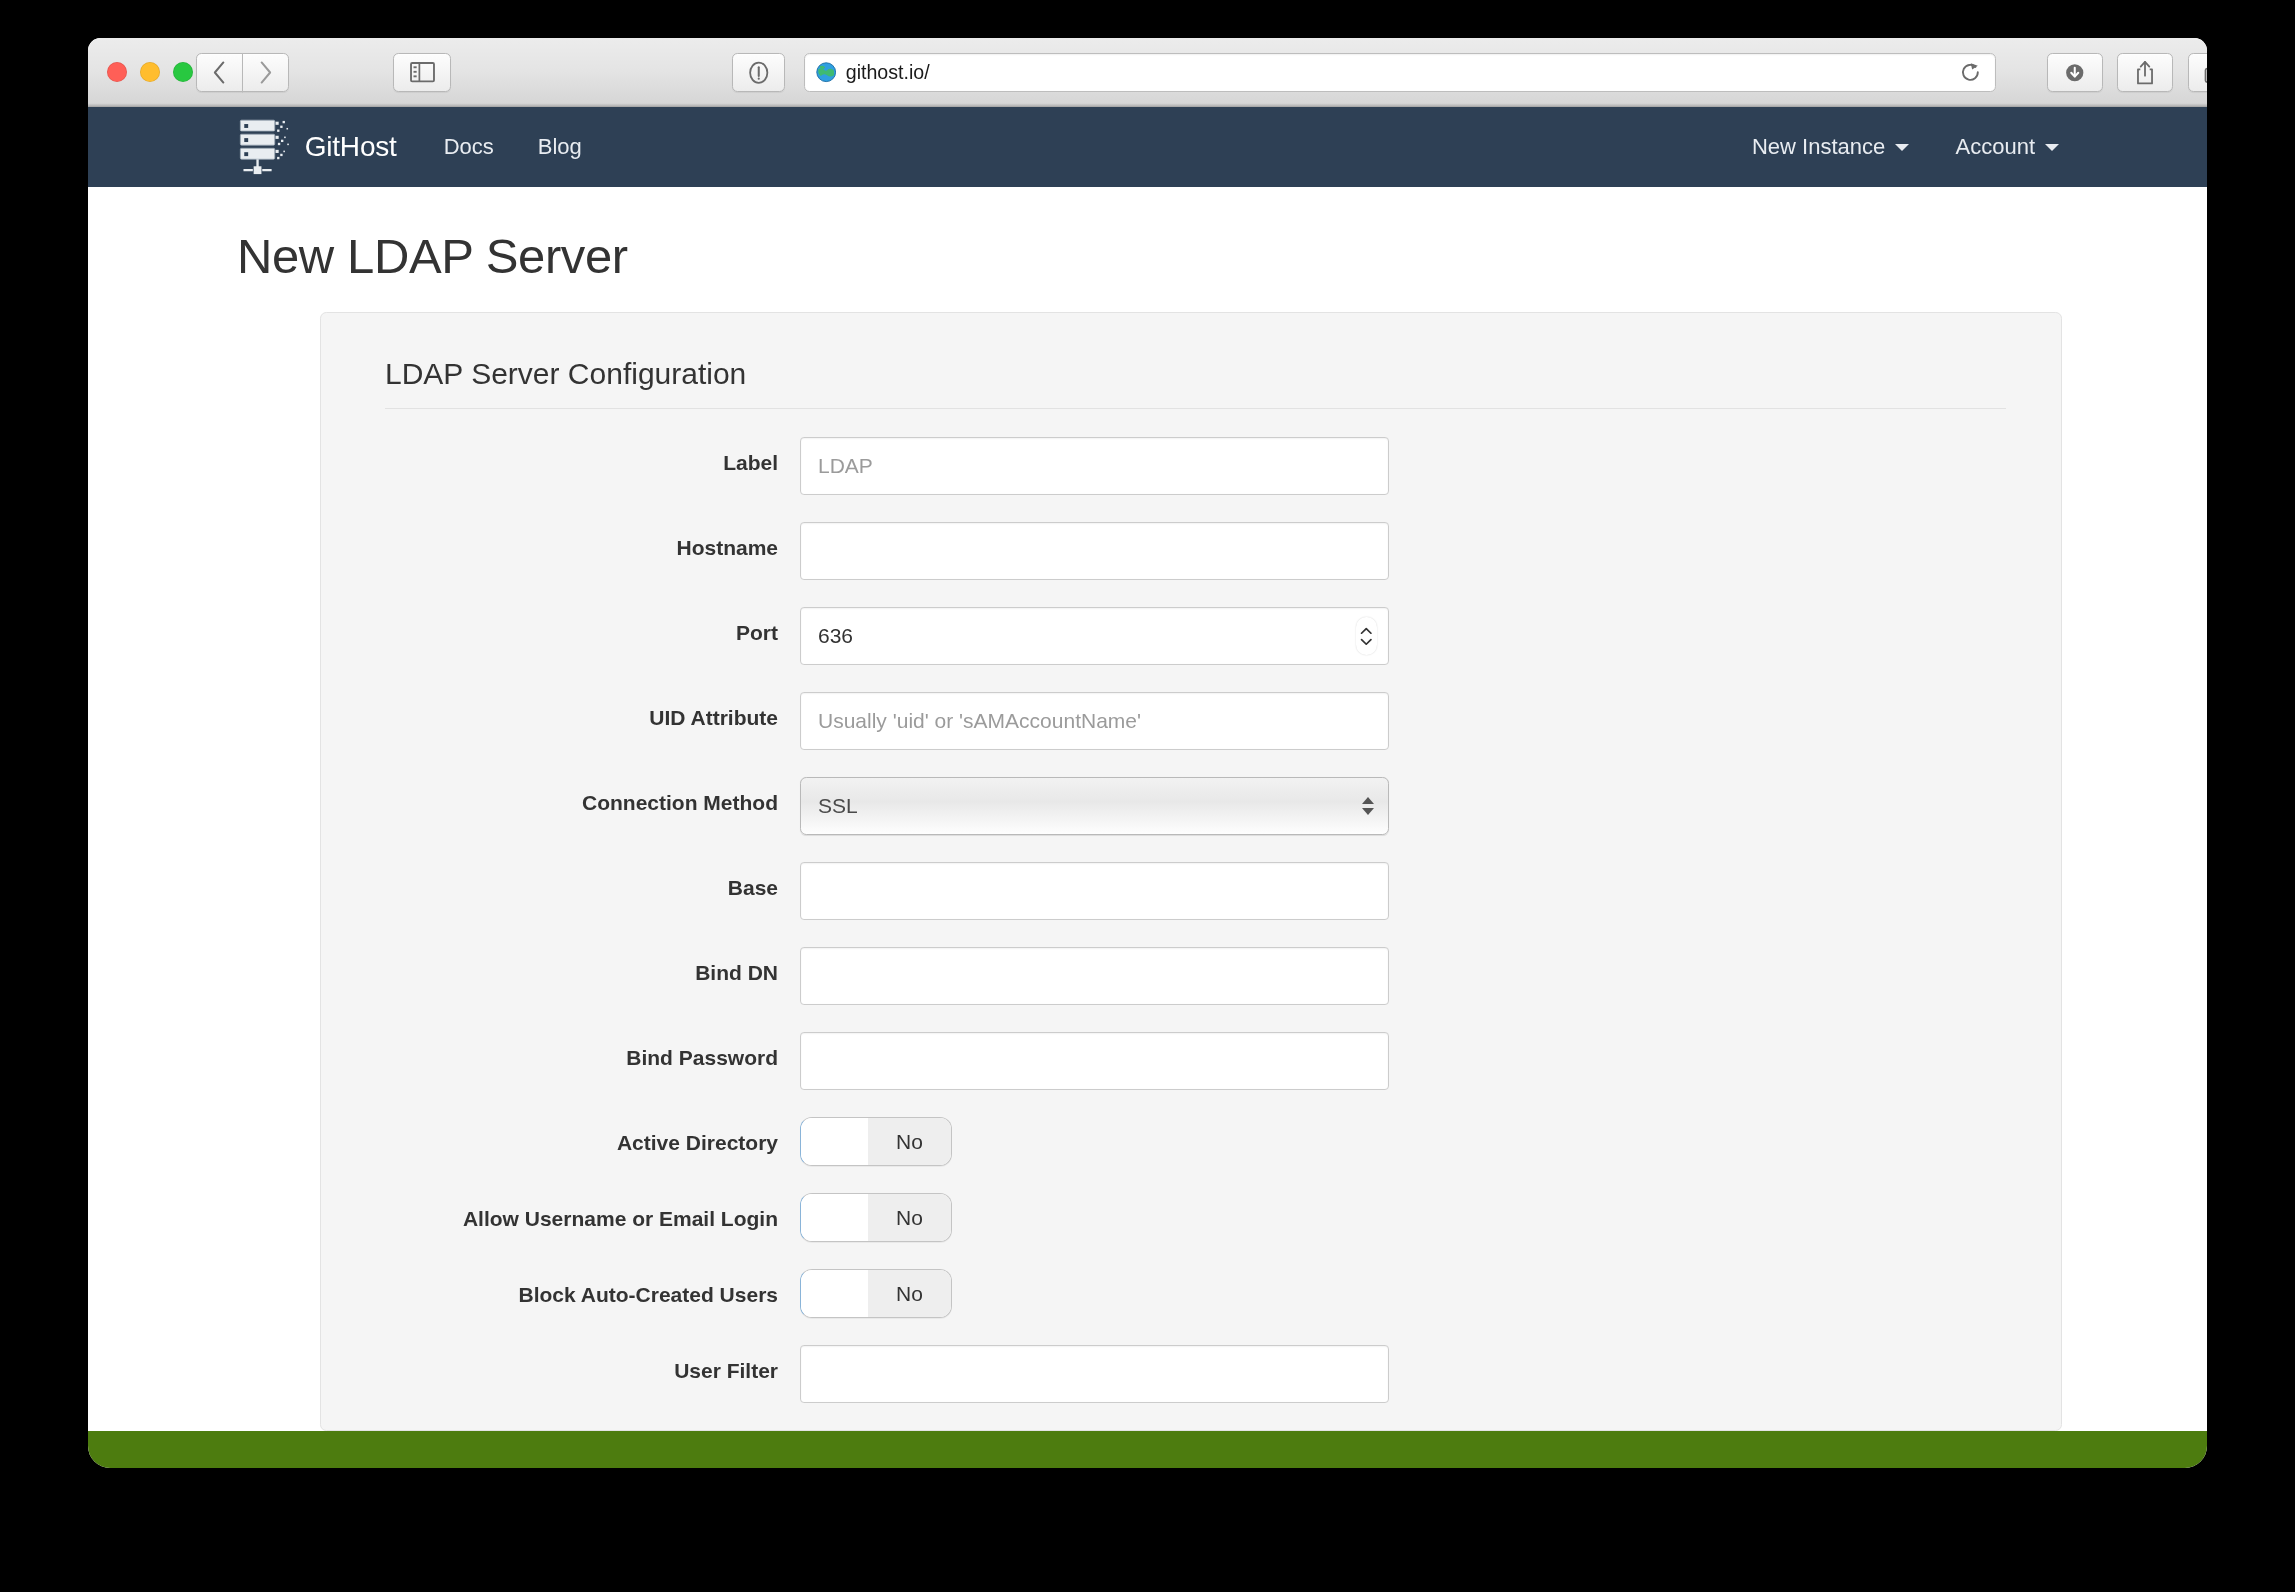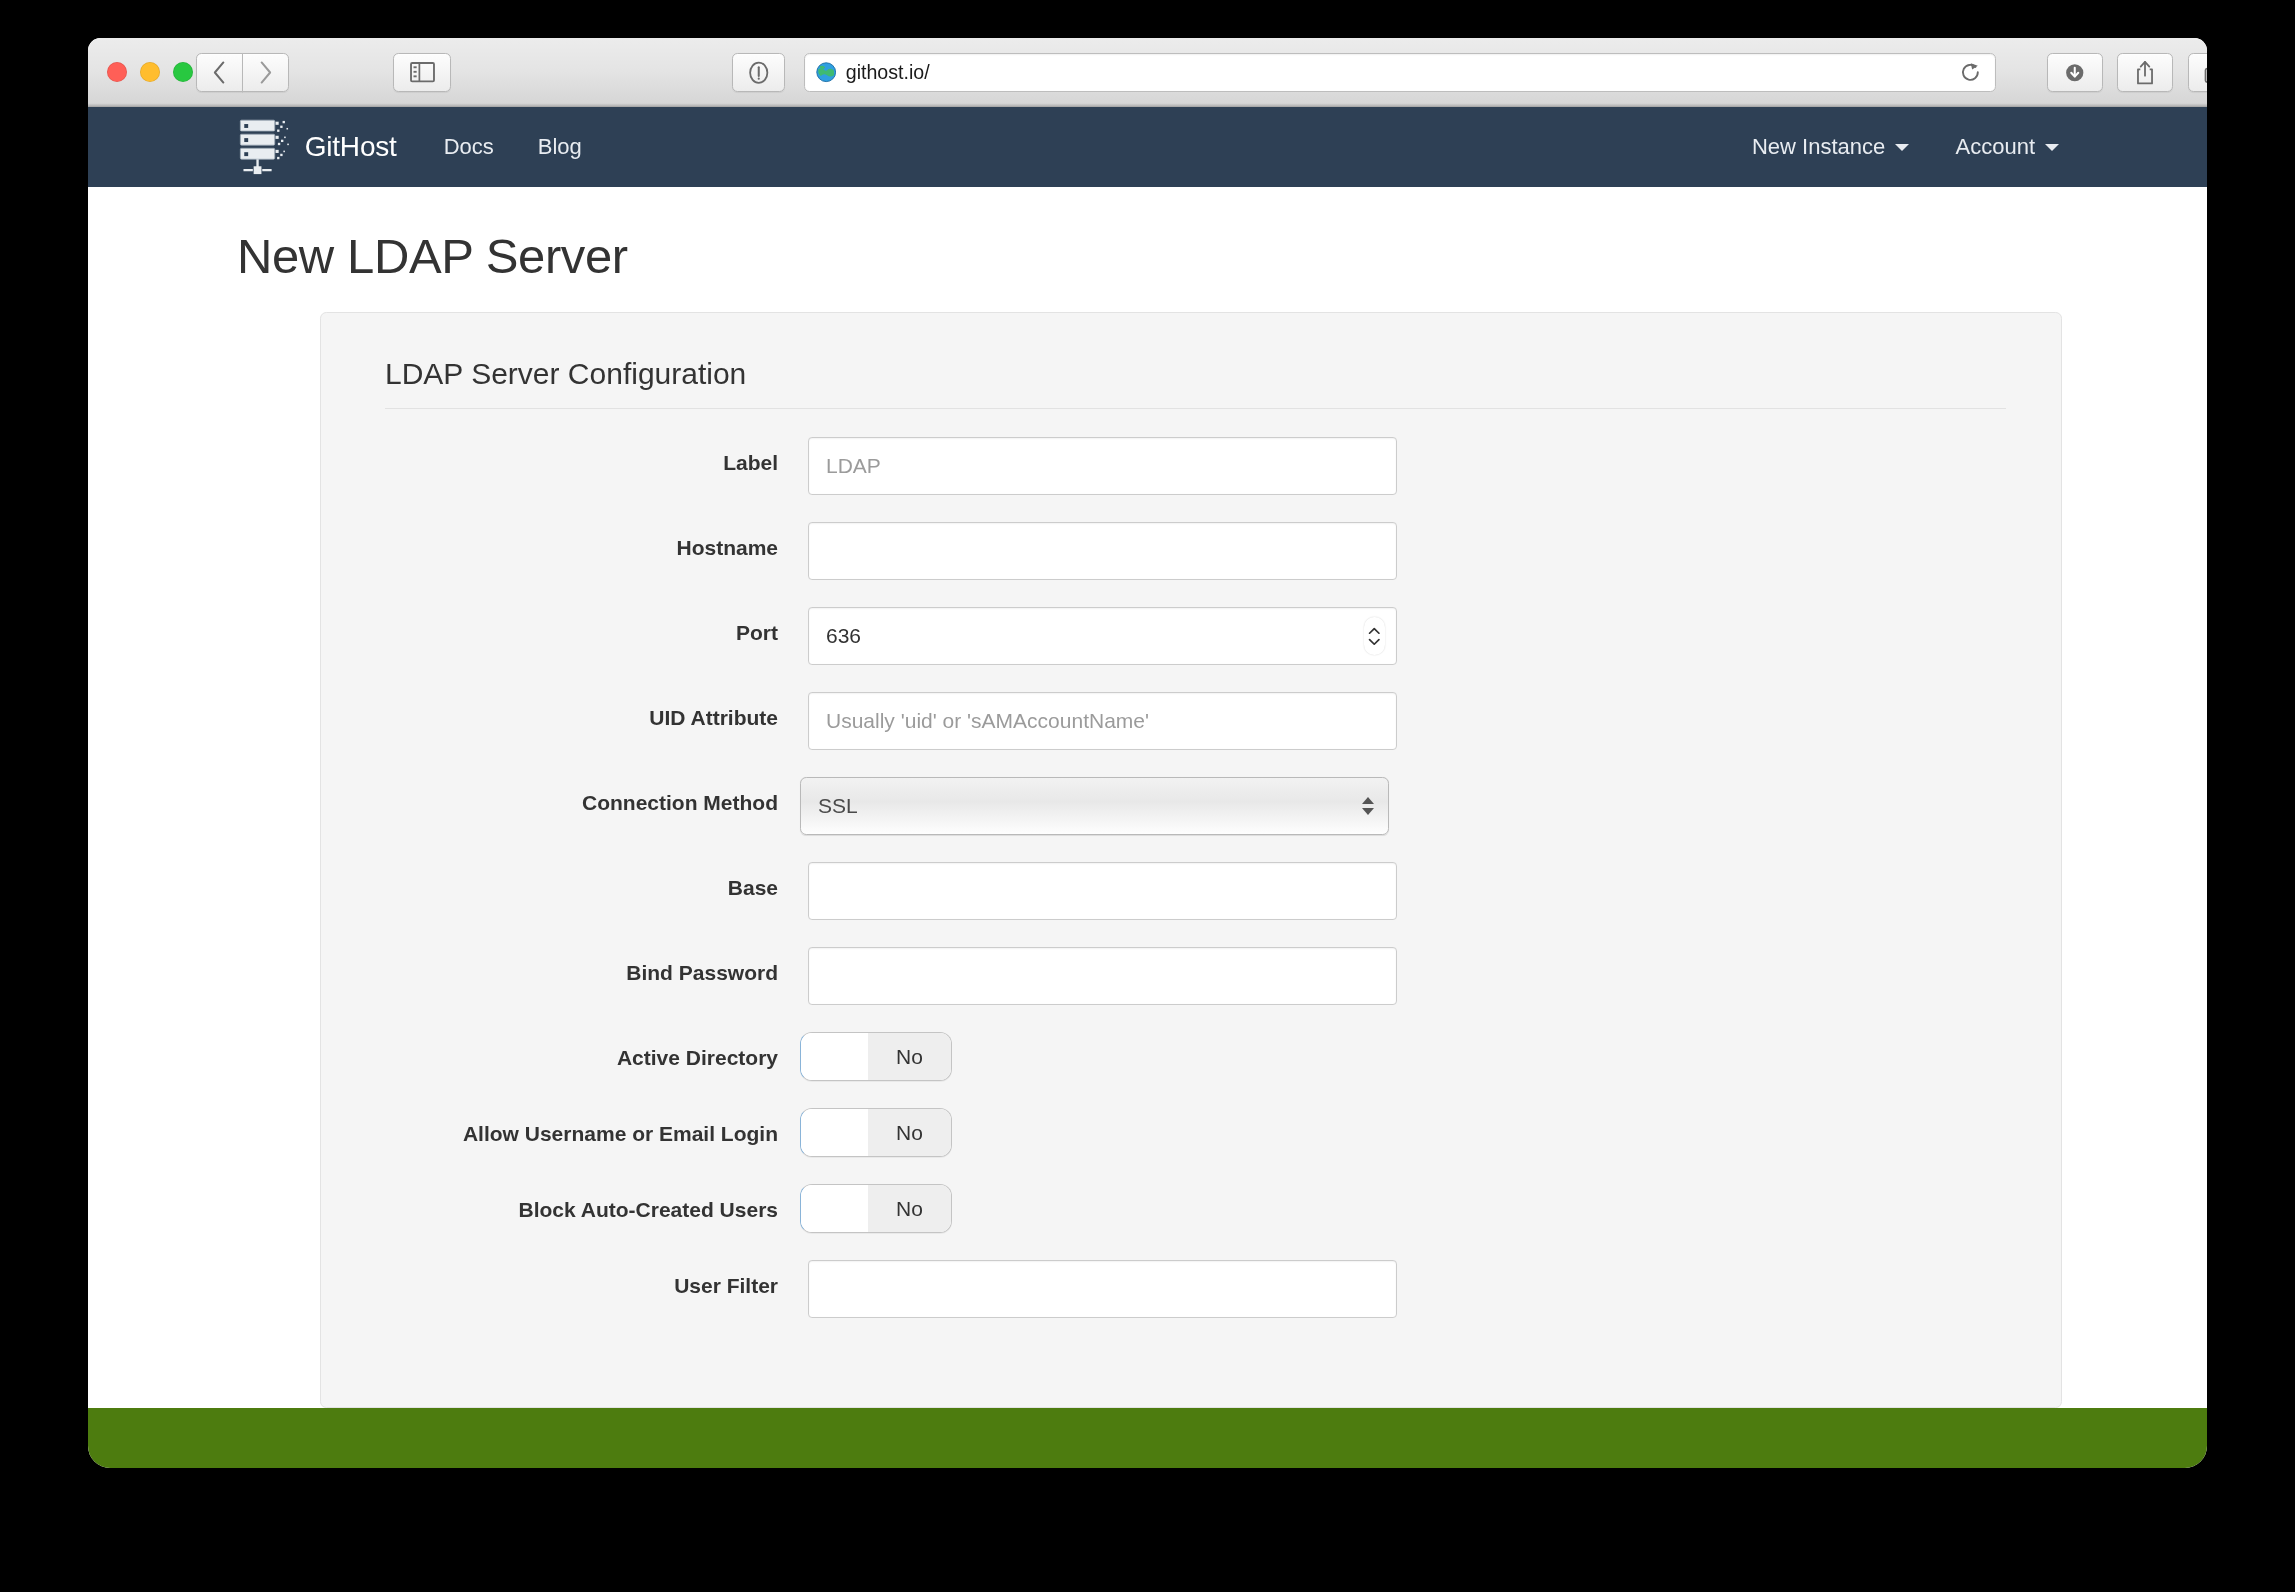--- a/index.html
+++ b/index.html
@@ -204,21 +204,20 @@
     height: 58px;
     background: #fff;
     border: 0.8px solid #cccccc;
     border-radius: 3.9px;
     box-shadow: inset 0 0.8px 1.6px rgba(0,0,0,.065);
     font-size: 21px;
     color: #333;
     padding: 0 17px;
     font-family: "Liberation Sans", sans-serif;
     outline: none;
-    margin-left: 8px;
   }
   .txt::placeholder { color: #9b9b9b; }
   .txt.num { padding-right: 47px; }
 
   .spinner {
     position: absolute;
     right: 12.5px; top: 50%;
     transform: translateY(-50%);
     width: 20.4px; height: 38px;
     border-radius: 10.2px;
@@ -473,20 +472,24 @@
                       <span class="tri-down"></span>
                     </span>
                   </div>
                 </div>
               </div>
               <div class="form-row">
                 <div class="flabel">Base</div>
                 <div class="fcontrol"><input type="text" class="txt" style=""></div>
               </div>
               <div class="form-row">
+                <div class="flabel">Bind DN</div>
+                <div class="fcontrol"><input type="text" class="txt" style=""></div>
+              </div>
+              <div class="form-row">
                 <div class="flabel">Bind Password</div>
                 <div class="fcontrol"><input type="text" class="txt" style=""></div>
               </div>
               <div class="form-row">
                 <div class="flabel">Active Directory</div>
                 <div class="fcontrol">
                   <div class="toggle">
                     <div class="knob"></div>
                     <div class="state">No</div>
                   </div>

